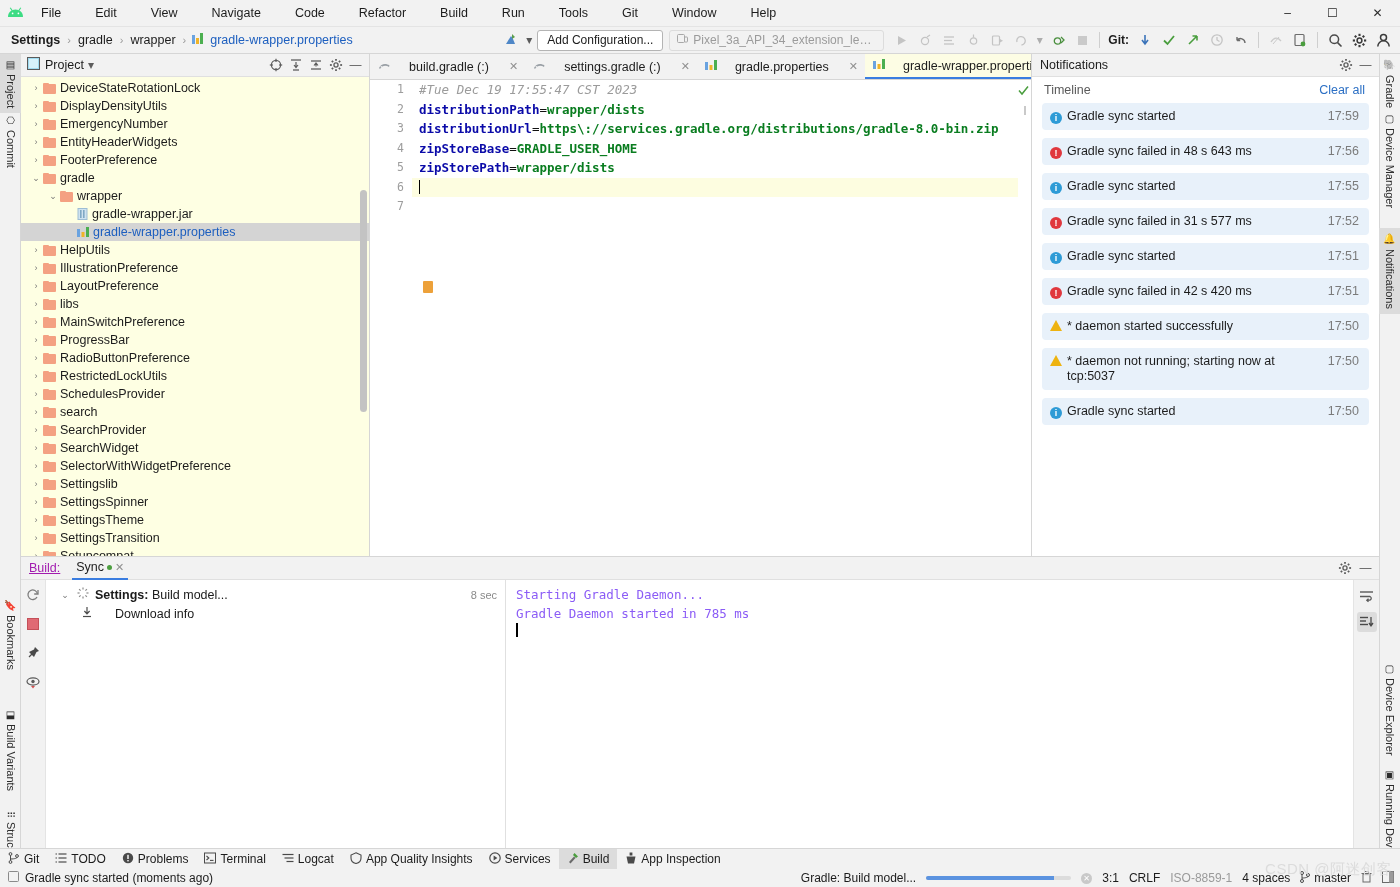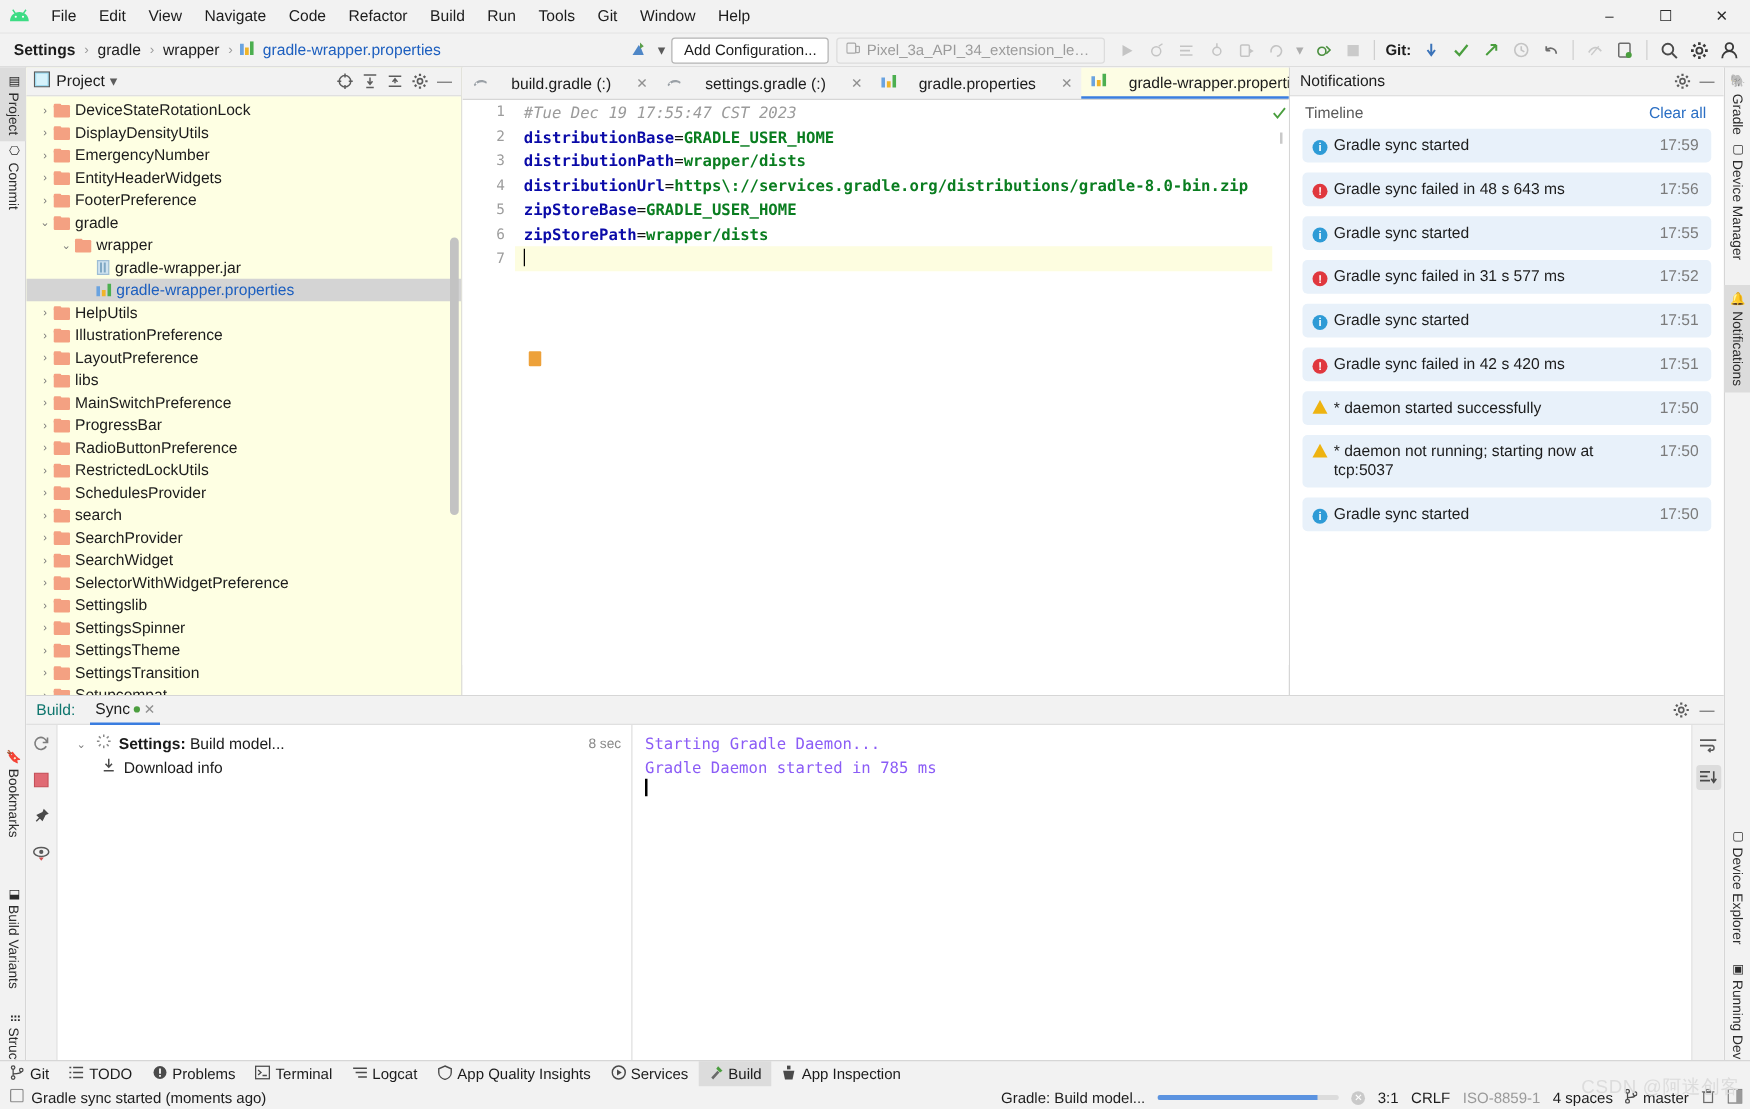--- a/index.html
+++ b/index.html
@@ -14,21 +14,21 @@
   }
   .app { position: relative; width: 1400px; height: 887px; }
 
   
   .titlebar {
     position: absolute; left: 0; top: 0; width: 1400px; height: 27px;
     background: #f2f2f2; display: flex; align-items: center;
     border-bottom: 1px solid #e4e4e4;
   }
   .logo { width: 30px; display: flex; justify-content: center; align-items: center; }
-  .menu { display: flex; align-items: flex-end; gap: 0px; margin-left: 2px; }
+  .menu { display: flex; align-items: flex-end; gap: 16px; margin-left: 2px; }
   .menu-item {
     padding: 3px 9px; font-size: 12.5px; color: #1c1c1c; white-space: nowrap;
   }
   .win-title {
     position: absolute; left: 0; right: 0; text-align: center;
     font-size: 12px; color: #3b3b3b; pointer-events: none;
   }
   .win-btns {
     margin-left: auto; display: flex; align-items: center; height: 27px;
   }
@@ -218,21 +218,21 @@
 
   
   .buildpanel {
     position: absolute; left: 21px; top: 556px; width: 1358px; height: 292px;
     background: #fff; border-top: 1px solid #d6d6d6;
   }
   .bp-head {
     height: 23px; background: #f2f2f2; display: flex; align-items: center;
     padding-left: 8px; border-bottom: 1px solid #e0e0e0;
   }
-  .bp-label { font-size: 12.5px; color: #0f766e; margin-right: 12px; }
+  .bp-label { font-size: 12.5px; color: #a21caf; margin-right: 12px; text-decoration: underline; }
   .bp-tab {
     font-size: 12.5px; color: #1c1c1c; display: flex; align-items: center; gap: 3px;
     border-bottom: 2px solid #3a7de0; height: 23px; padding: 0 4px;
   }
   .bp-tab .gdot { width: 5px; height: 5px; border-radius: 50%; background: #4c9e3f; display:inline-block; }
   .bp-head-icons { margin-left: auto; display: flex; gap: 2px; padding-right: 4px; }
   .bp-body { display: flex; height: 269px; }
   .bp-gutter {
     width: 25px; background: #f2f2f2; display: flex; flex-direction: column;
     align-items: center; padding-top: 6px; gap: 11px; border-right: 1px solid #e4e4e4;
@@ -803,21 +803,20 @@
           <div class="gnum">1</div>
           <div class="gnum">2</div>
           <div class="gnum">3</div>
           <div class="gnum">4</div>
           <div class="gnum">5</div>
           <div class="gnum">6</div>
           <div class="gnum">7</div>
         </div>
       <div class="code" id="code">
           <div class="cline"><span class="cmt">#Tue Dec 19 17:55:47 CST 2023</span></div>
-          <div class="cline"><span class="k">distributionBase</span><span class="eq">=</span><span class="v">GRADLE_USER_HOME</span></div>
           <div class="cline"><span class="k">distributionPath</span><span class="eq">=</span><span class="v">wrapper/dists</span></div>
           <div class="cline"><span class="k">distributionUrl</span><span class="eq">=</span><span class="v">https\://services.gradle.org/distributions/gradle-8.0-bin.zip</span></div>
           <div class="cline"><span class="k">zipStoreBase</span><span class="eq">=</span><span class="v">GRADLE_USER_HOME</span></div>
           <div class="cline"><span class="k">zipStorePath</span><span class="eq">=</span><span class="v">wrapper/dists</span></div>
           <div class="cline cur"><span class="caret"></span></div>
         </div>
       <div class="cursor-blob"></div>
       <div class="err-strip">
         <div style="position:absolute;right:2px;top:5px;">
           <svg width="11" height="11" viewBox="0 0 11 11">
@@ -976,21 +975,21 @@
               </svg></span>
             <span style="margin-left:4px;"><b>Settings:</b><span> Build model...</span></span>
             <span class="bt-time">8 sec</span>
           </div>
           <div class="bt-row">
             <span style="width:32px;flex:none;"></span>
             <span class="ic"><svg width="12" height="12" viewBox="0 0 12 12">
                 <path d="M6 1 L6 7 M3.4 5 L6 7.8 L8.6 5" fill="none" stroke="#4a4a4a" stroke-width="1.2"></path>
                 <line x1="2" y1="10.5" x2="10" y2="10.5" stroke="#4a4a4a" stroke-width="1.2"></line>
               </svg></span>
-            <span style="margin-left:4px;"><b></b><span>Download info</span></span>
+            <span style="margin-left:20px;"><b></b><span>Download info</span></span>
             <span class="bt-time"></span>
           </div>
         </div>
       <div class="bp-console" id="bpconsole">
           <div class="con-line">Starting Gradle Daemon...</div>
           <div class="con-line">Gradle Daemon started in 785 ms</div>
           <div class="con-line"><span class="con-caret"></span></div>
         </div>
       <div class="bp-right">
         <span class="bpr-ic">

